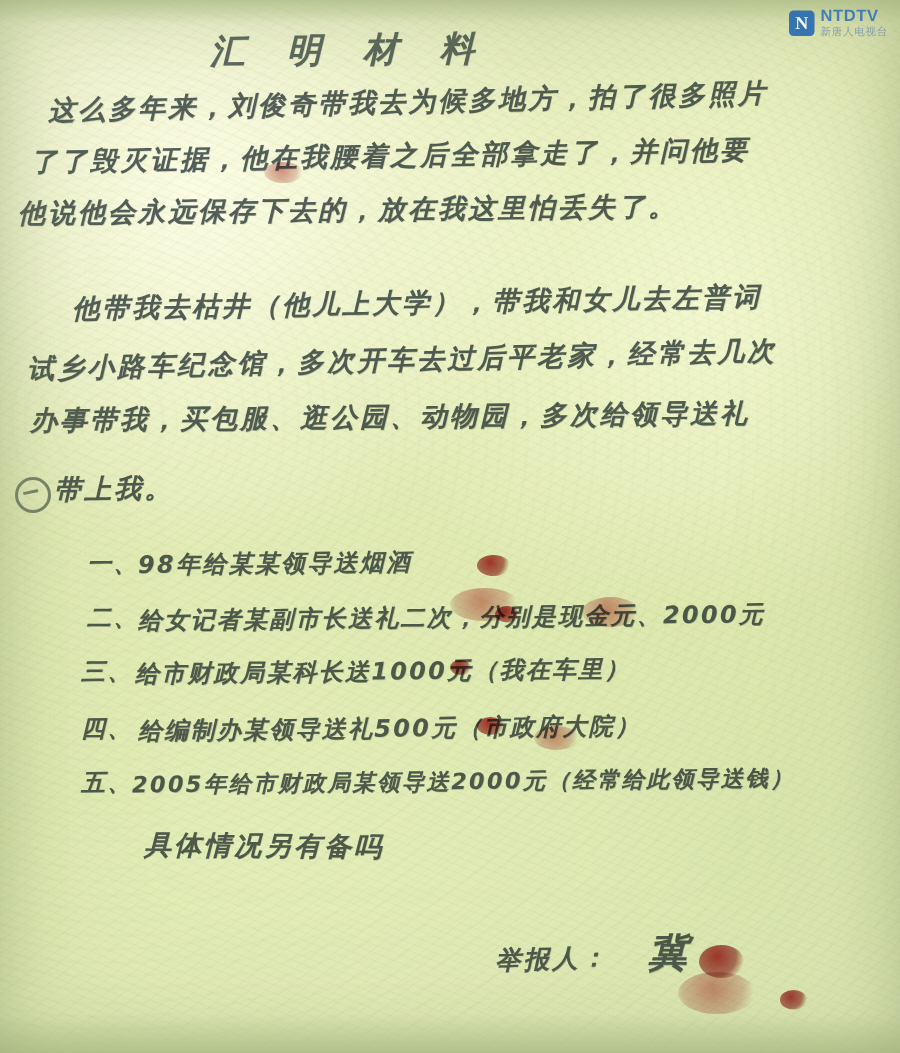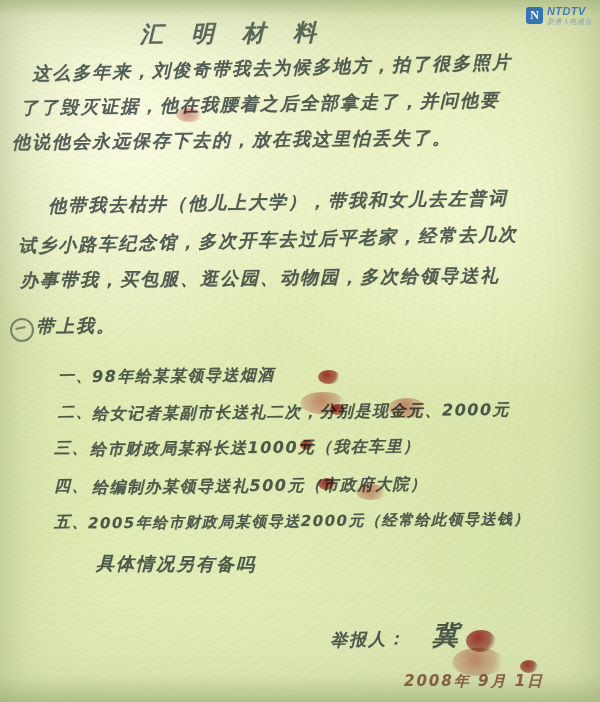--- a/index.html
+++ b/index.html
@@ -93,21 +93,21 @@
     letter-spacing: 0.4px;
     line-height: 1;
   }
   .wm-sub {
     font-size: 7px;
     color: #7a93ad;
     letter-spacing: 0.5px;
     line-height: 1;
     margin-top: 1px;
   }
-  .wm-stack { display: flex; flex-direction: column; font-style: italic; }
+  .wm-stack { display: flex; flex-direction: column; }
 
   
   .ink {
     position: absolute;
     font-family: "DejaVu Sans", sans-serif;
     color: #3f4a52;
     white-space: nowrap;
     mix-blend-mode: multiply;
     opacity: 0.88;
     text-shadow: 0.4px 0.4px 0 rgba(90,105,110,0.35);
@@ -197,21 +197,20 @@
   <div class="ink hw item-line r3" style="left:54px; top:476px;">四、</div>
   <div class="ink hw item-line r3" style="left:92px; top:476px;">给编制办某领导送礼500元（市政府大院）</div>
 
   <div class="ink hw item-line r3" style="left:54px; top:512px;">五、</div>
   <div class="ink hw item-line r3" style="left:88px; top:512px; font-size:15px;">2005年给市财政局某领导送2000元（经常给此领导送钱）</div>
 
   <div class="ink hw body-line r5" style="left:96px; top:552px;">具体情况另有备吗</div>
 
   <div class="ink hw sign-line r4" style="left:330px; top:628px;">举报人：</div>
   <div class="ink hw" style="left:432px; top:618px; font-size:26px;">冀</div>
-  <div class="ink hw" style="left:404px; top:672px; font-size:15px; color:#8e3b36; opacity:0.8;">2008年 9月 1日</div>
 
   <div class="stain" style="left:318px; top:370px; width:22px; height:14px;"></div>
   <div class="stain soft" style="left:300px; top:392px; width:46px; height:22px;"></div>
   <div class="stain" style="left:330px; top:404px; width:16px; height:11px;"></div>
   <div class="stain soft" style="left:388px; top:398px; width:38px; height:20px;"></div>
   <div class="stain" style="left:300px; top:440px; width:14px; height:10px;"></div>
   <div class="stain" style="left:318px; top:478px; width:18px; height:12px;"></div>
   <div class="stain soft" style="left:356px; top:484px; width:30px; height:16px;"></div>
   <div class="stain" style="left:466px; top:630px; width:30px; height:22px;"></div>
   <div class="stain soft" style="left:452px; top:648px; width:52px; height:28px;"></div>

